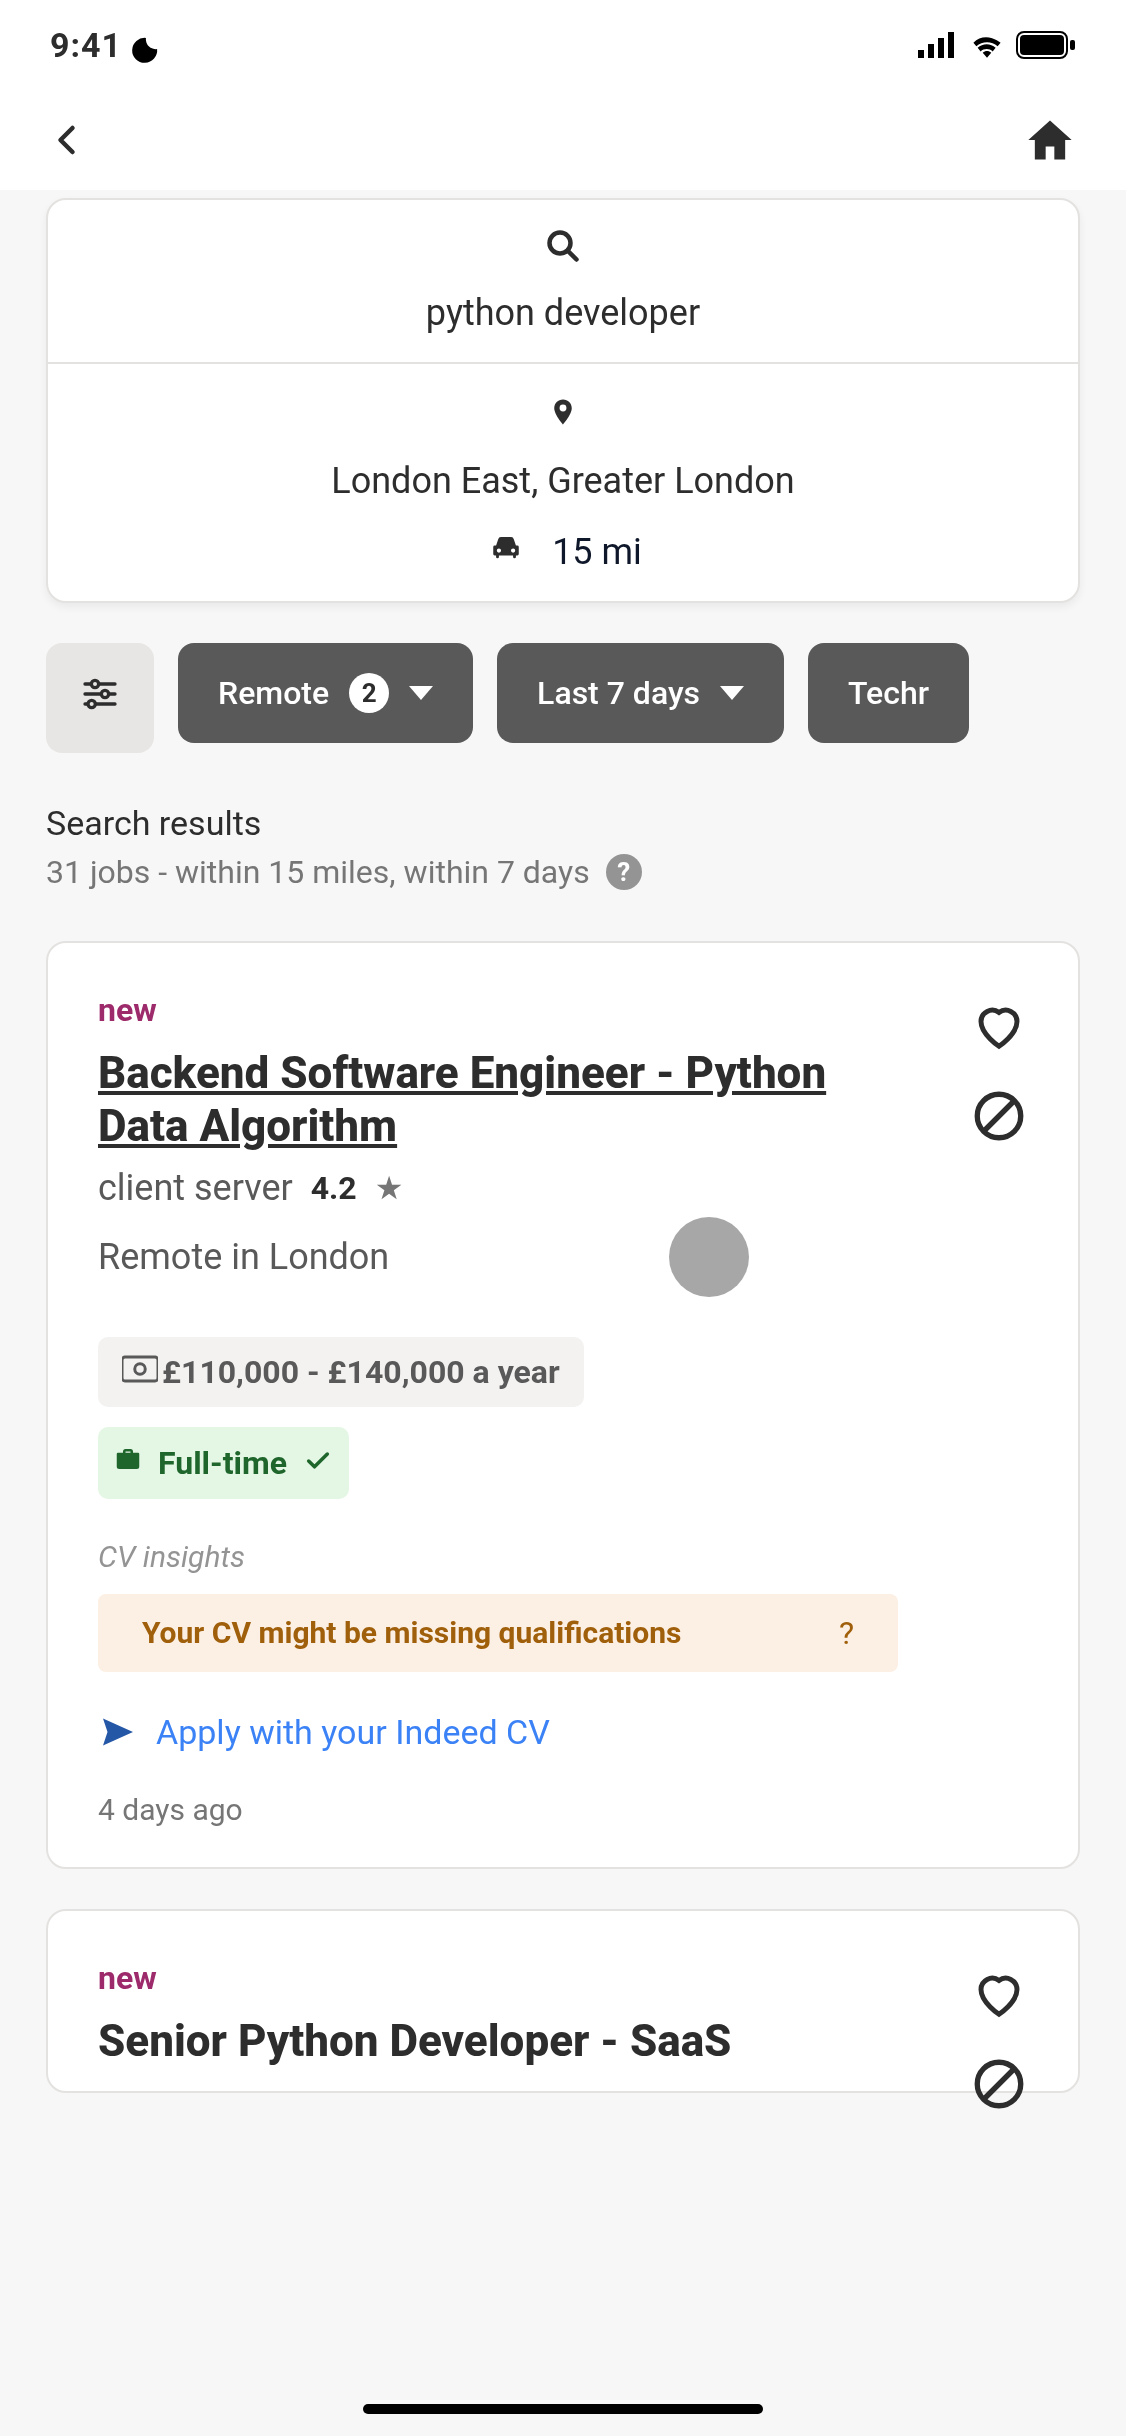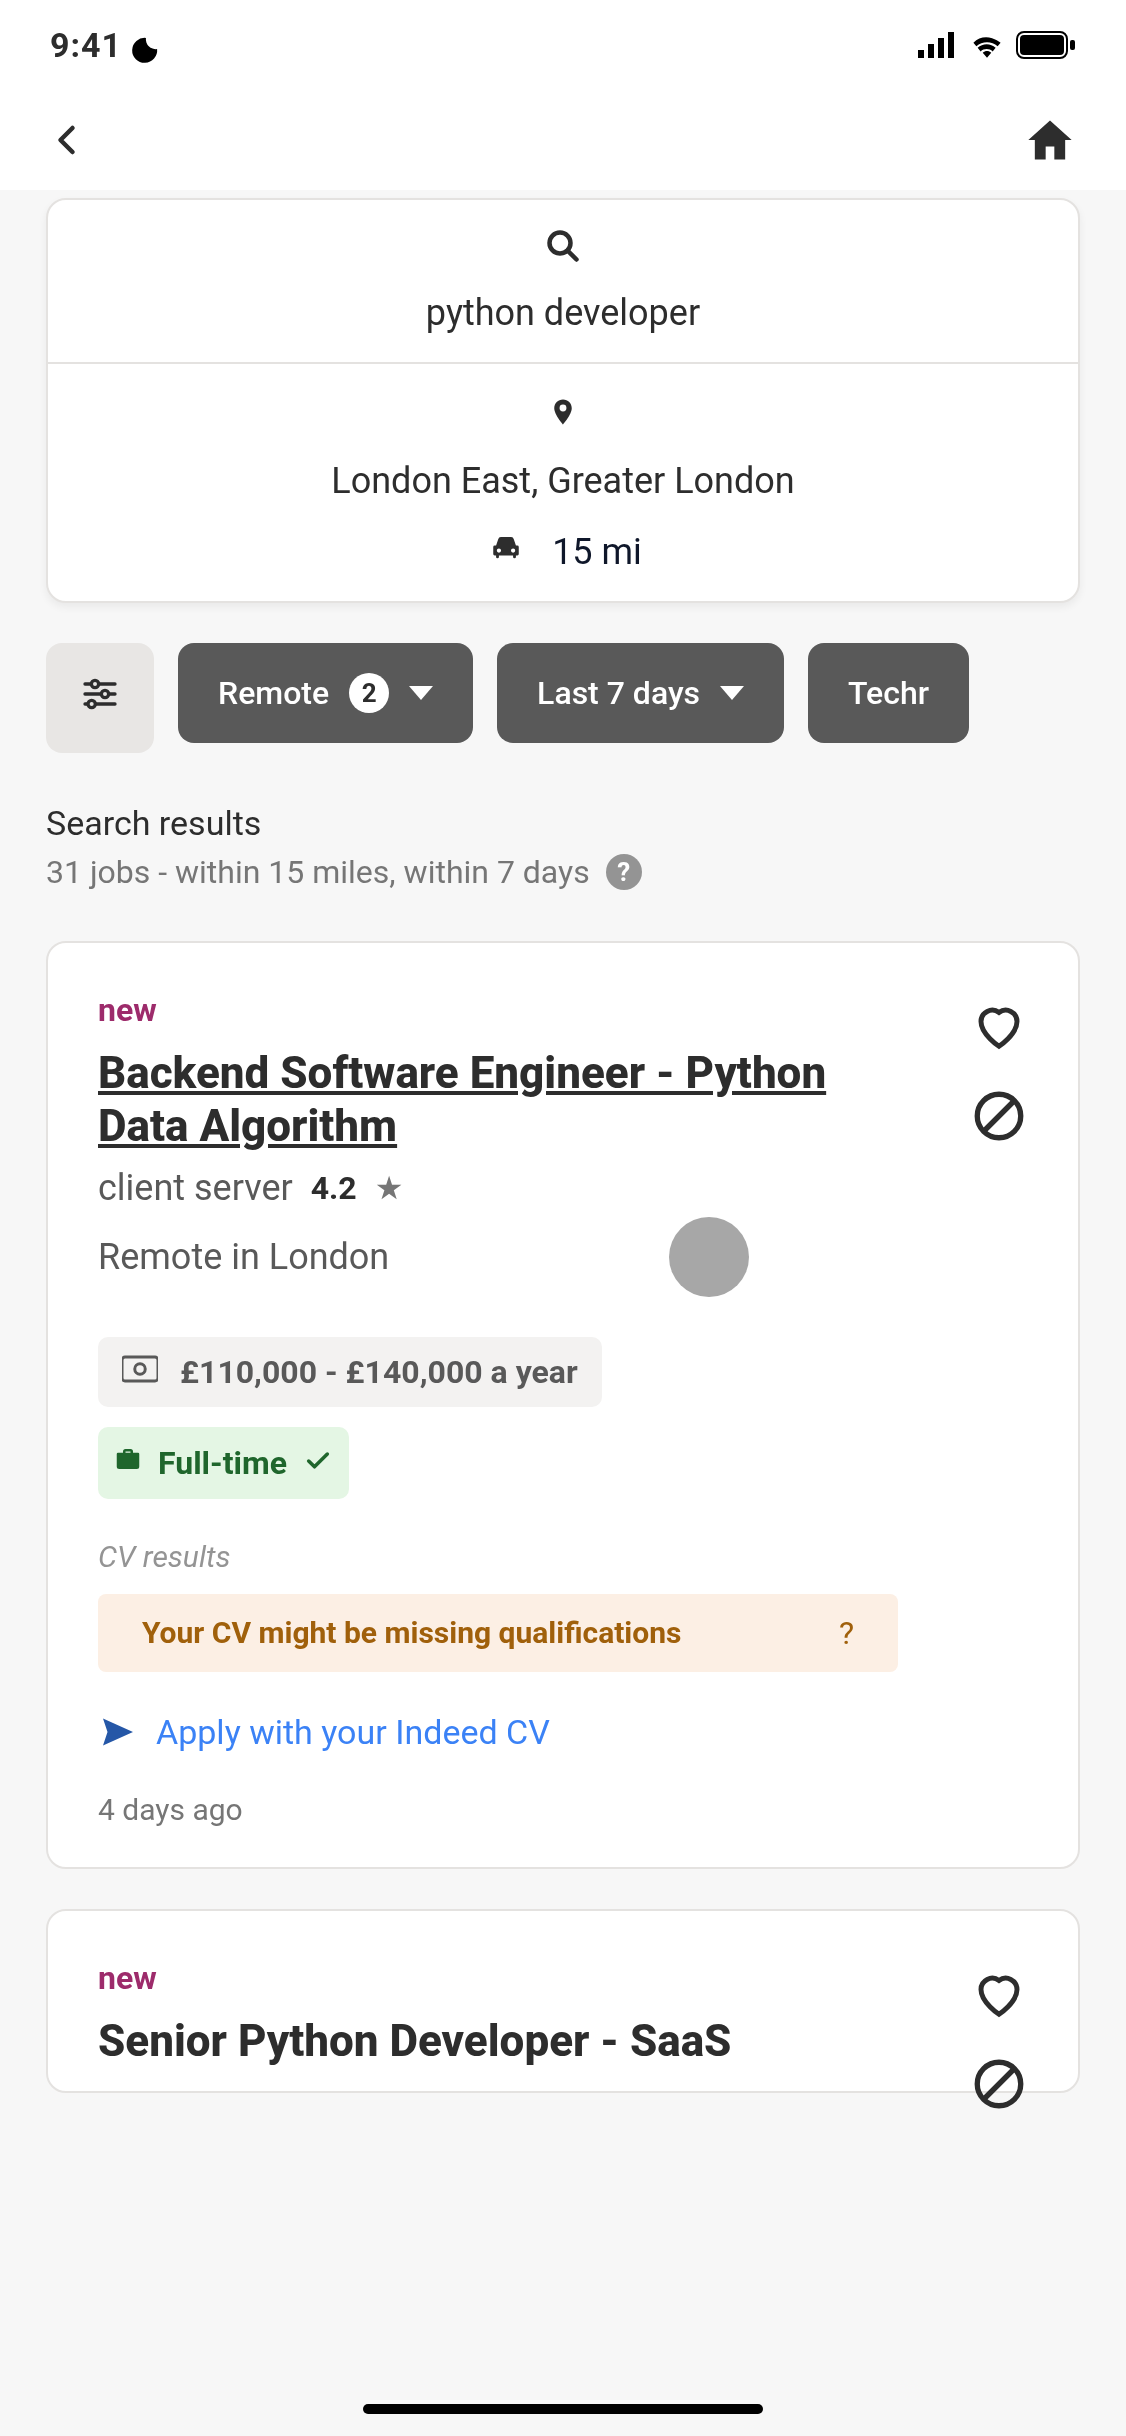--- a/index.html
+++ b/index.html
@@ -187,21 +187,21 @@
     width: 80px; height: 80px;
     border-radius: 50%;
     background: #a7a7a7;
     flex-shrink: 0;
     margin-left: 260px;
   }
   .chip-row { margin-bottom: 20px; }
   .salary-chip {
     display: inline-flex;
     align-items: center;
-    gap: 22px;
+    gap: 4px;
     background: #f3f2f1;
     color: #595959;
     font-weight: 700;
     font-size: 32px;
     padding: 16px 24px;
     border-radius: 10px;
   }
   .type-chip {
     display: inline-flex;
     align-items: center;
@@ -414,21 +414,21 @@
           </svg>
       </span>
       <span>Full-time</span>
       <span class="check">
         <svg width="34" height="28" viewBox="0 0 24 24">
             <path fill="none" stroke="#1f662c" stroke-width="3" stroke-linecap="round" stroke-linejoin="round" d="M4 12l5 5L20 6"></path>
           </svg>
       </span>
     </span>
   </div>
-  <div class="insights-label">CV results</div>
+  <div class="insights-label">CV insights</div>
   <div class="insights-bar">
     <span>Your CV might be missing qualifications</span>
     <span class="q">?</span>
   </div>
   <div class="apply-line">
     <span class="send-icon">
       <svg width="40" height="36" viewBox="0 0 24 24">
           <path fill="#2557a7" d="M2 3l20 9-20 9 3-9-3-9zm3.5 3.4L16 12 5.5 17.6 7.3 12 5.5 6.4z"></path>
         </svg>
     </span>

